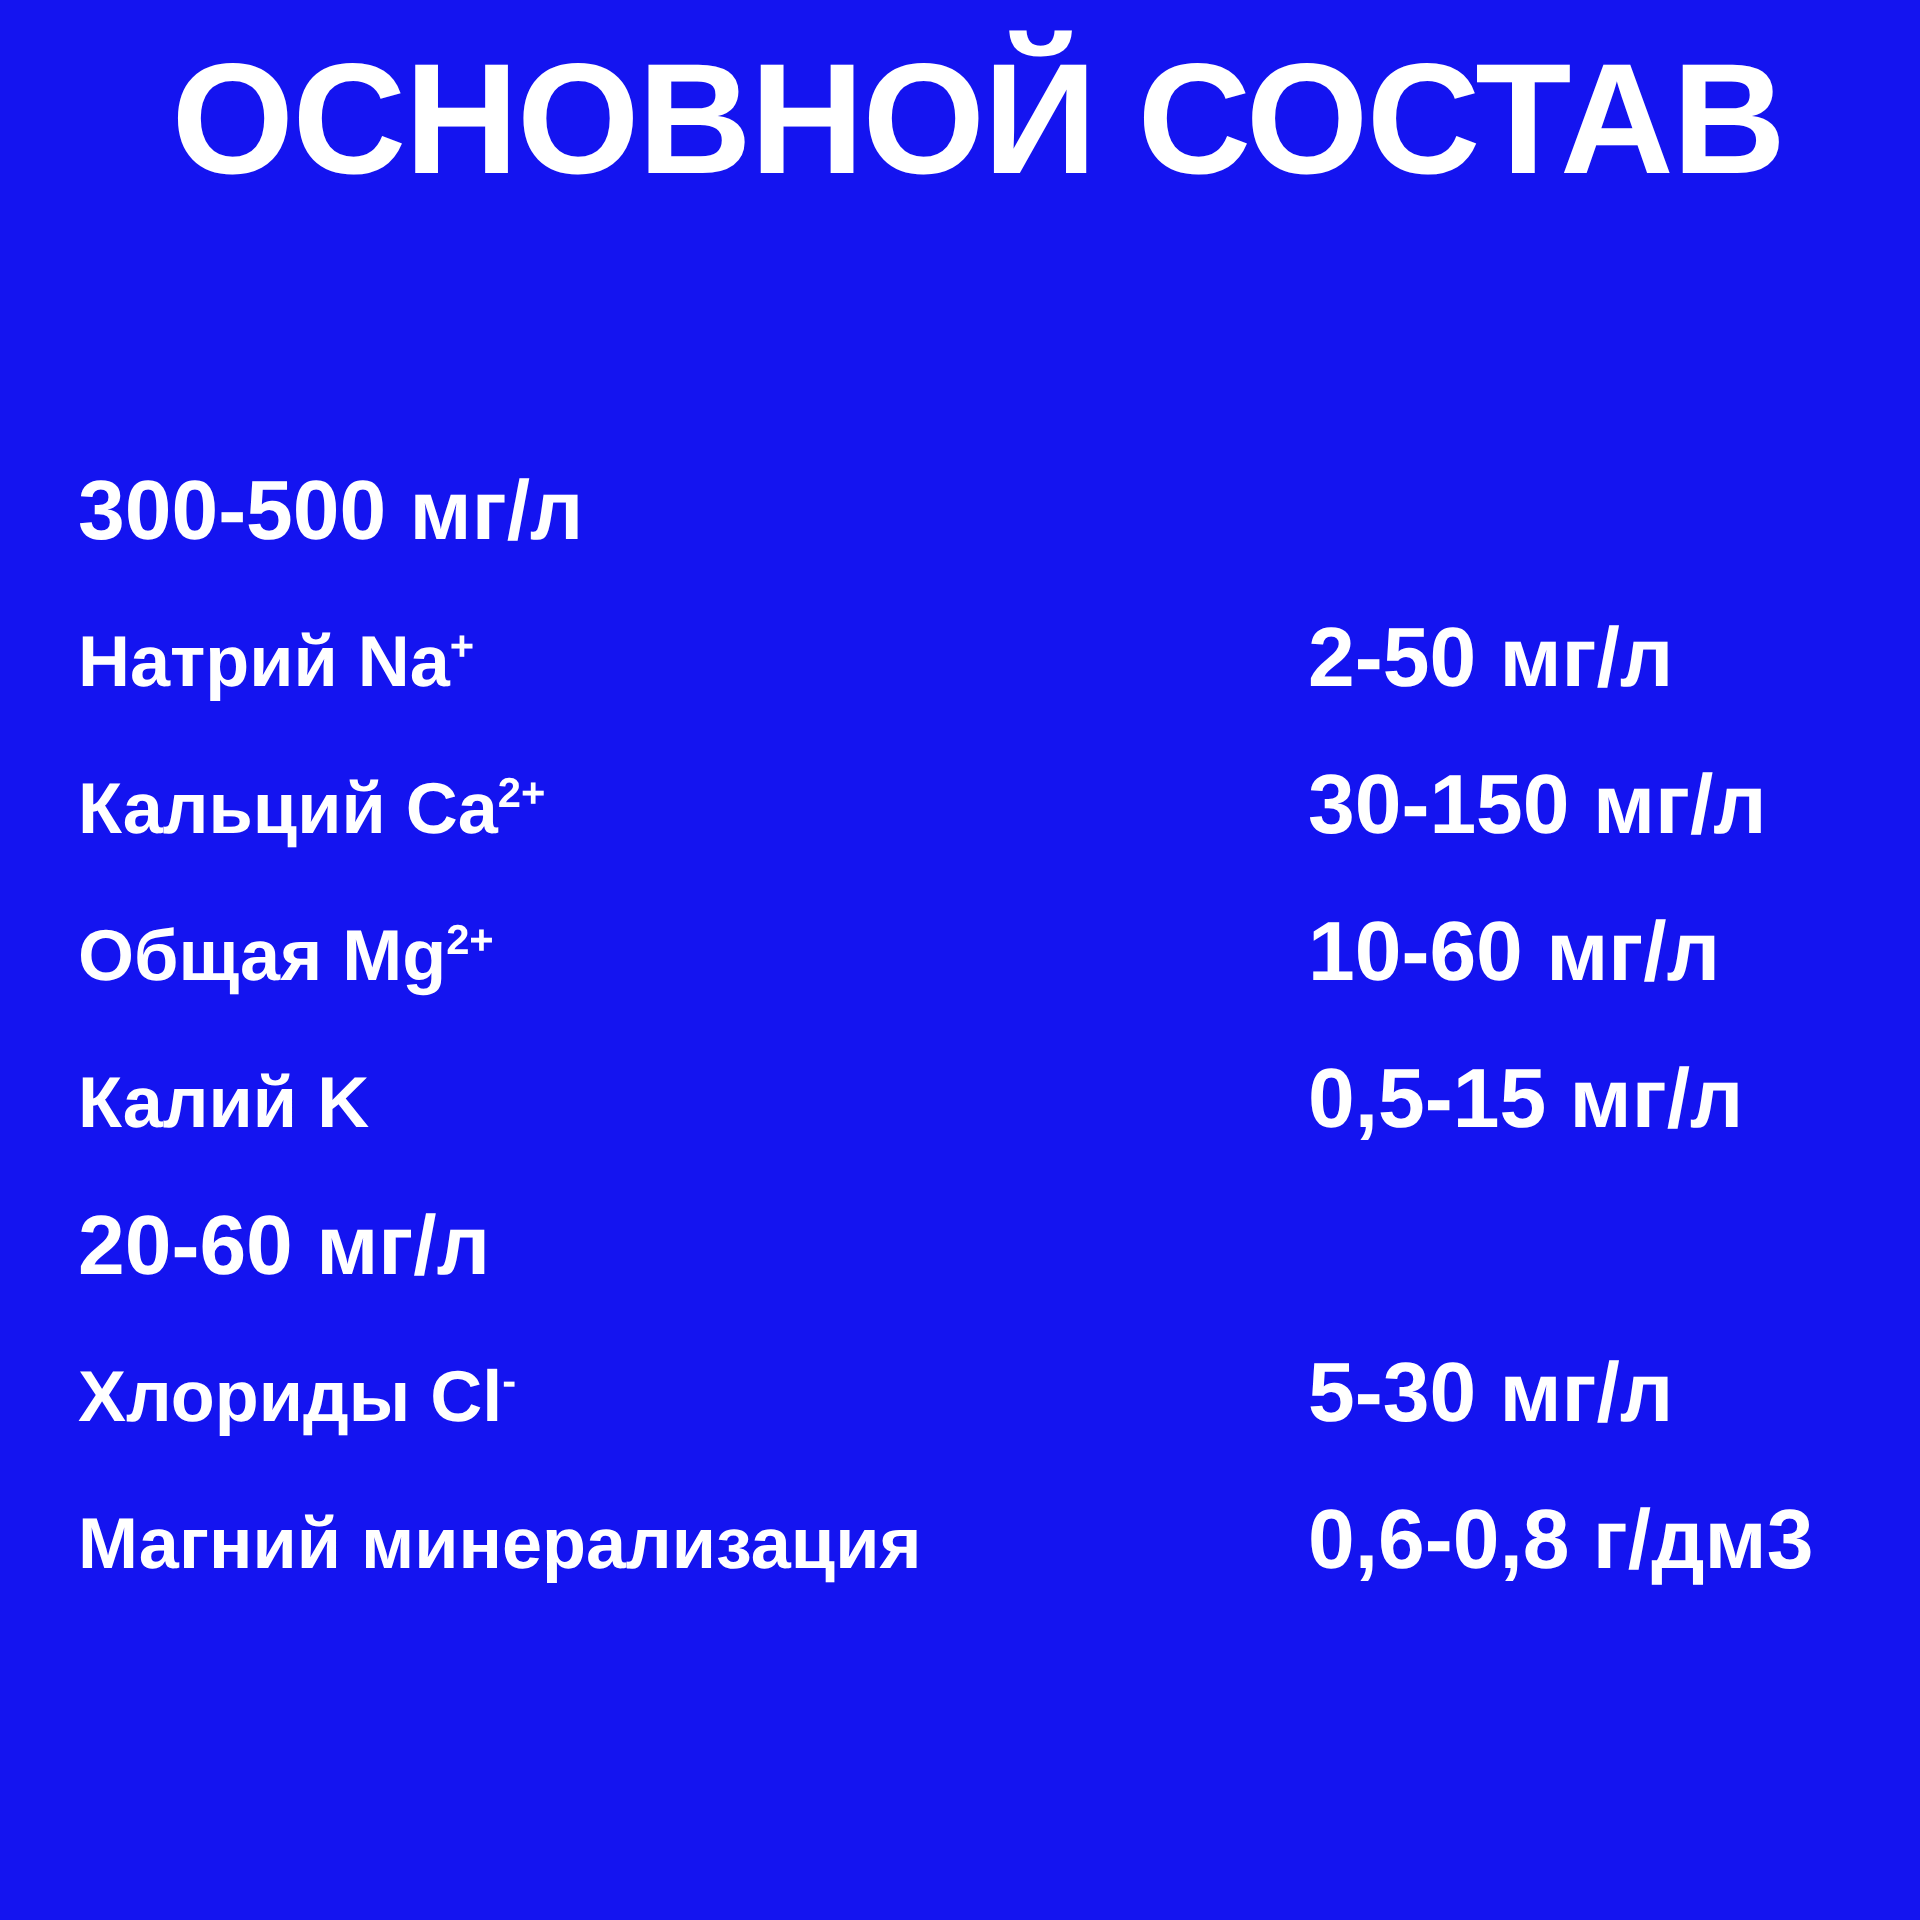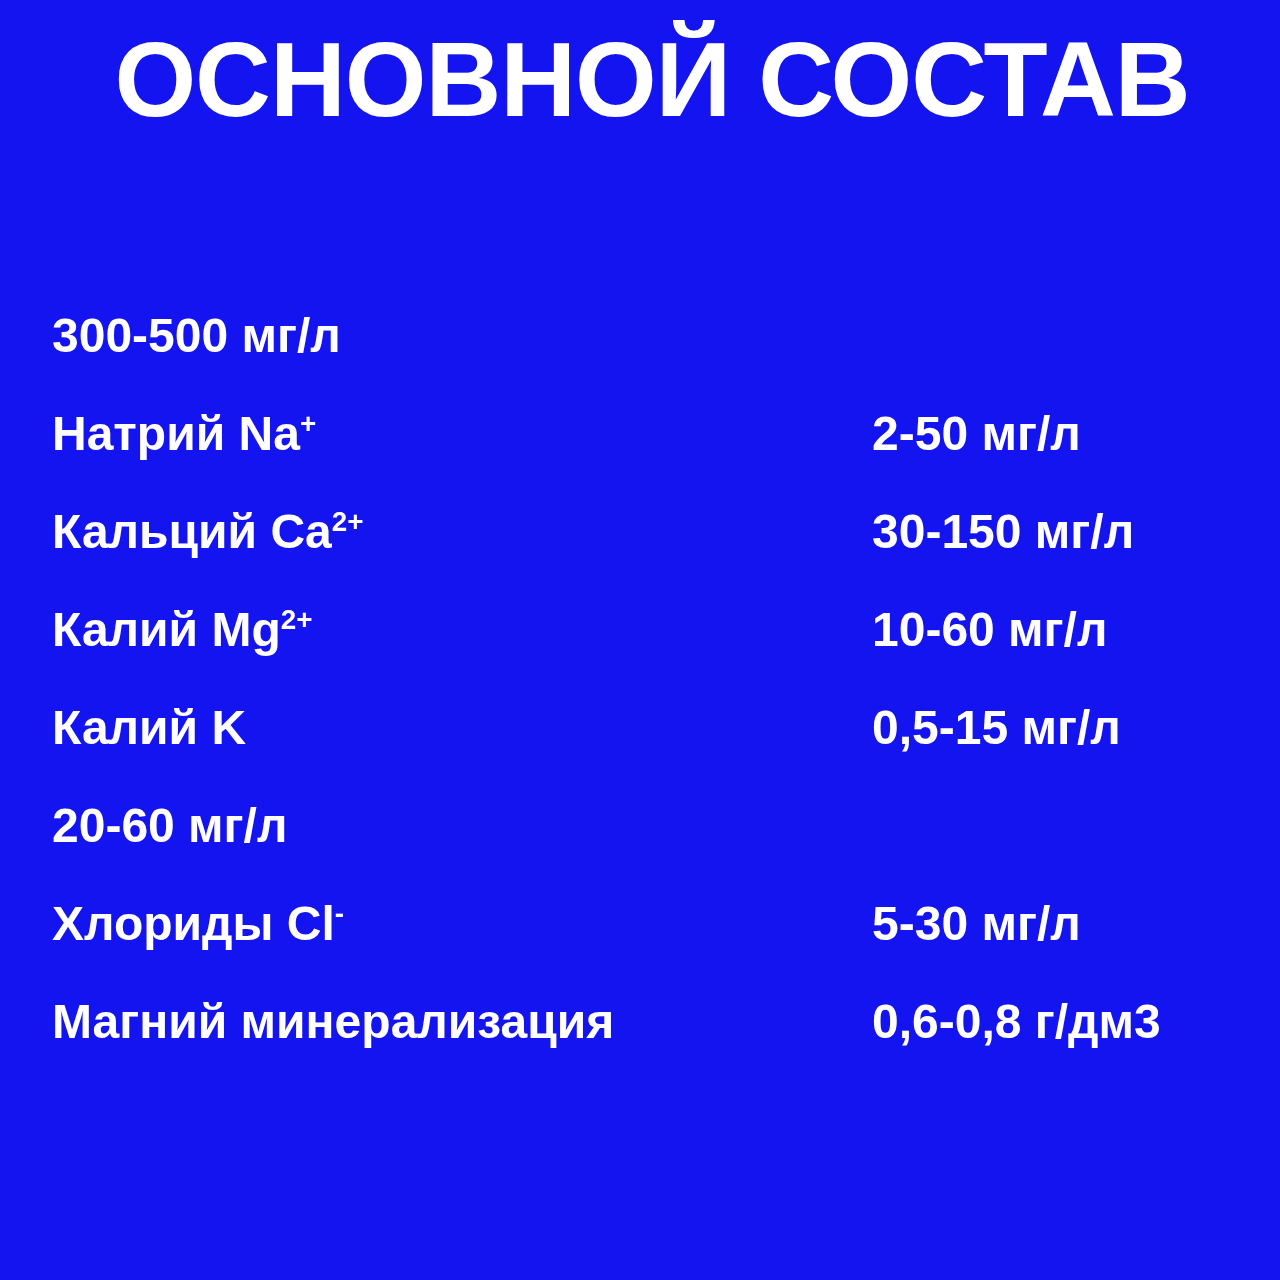--- a/index.html
+++ b/index.html
@@ -47,21 +47,21 @@
   }
   .cell-name {
     width: 820px;
     font-size: 48px;
     font-weight: bold;
     line-height: 1;
     white-space: nowrap;
   }
   .cell-value {
     flex: 1;
-    font-size: 48px;
+    font-size: 56px;
     font-weight: bold;
     line-height: 1;
     white-space: nowrap;
   }
   sup {
     font-size: 0.58em;
     vertical-align: super;
     line-height: 0;
   }
   .sup-stack {
@@ -103,21 +103,21 @@
       <div class="cell-name"><span>Натрий Na</span><sup>+</sup></div>
       <div class="cell-value">2-50 мг/л</div>
     </div>
 
     <div class="row">
       <div class="cell-name"><span>Кальций Ca</span><sup>2+</sup></div>
       <div class="cell-value">30-150 мг/л</div>
     </div>
 
     <div class="row">
-      <div class="cell-name"><span>Калий Mg</span><sup>2+</sup></div>
+      <div class="cell-name"><span>Общая Mg</span><sup>2+</sup></div>
       <div class="cell-value">10-60 мг/л</div>
     </div>
 
     <div class="row">
       <div class="cell-name"><span>Калий K</span><sup></sup></div>
       <div class="cell-value">0,5-15 мг/л</div>
     </div>
 
     <div class="row">
       <div class="cell-value">20-60 мг/л</div>

